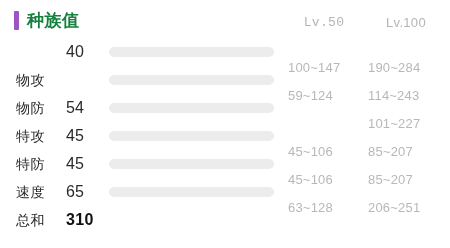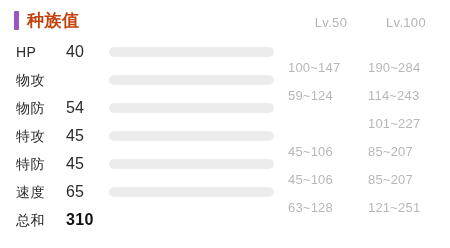--- a/index.html
+++ b/index.html
@@ -39,34 +39,34 @@
   .accent-bar {
     width: 5px;
     height: 19px;
     background: #9c56c4;
     border-radius: 1px;
     margin-right: 8px;
   }
   .panel-title {
     font-size: 17px;
     font-weight: bold;
-    color: #c2410c;
+    color: #15803d;
     letter-spacing: 0.5px;
     line-height: 19px;
   }
 
   .col-head {
     position: absolute;
     top: 15px;
     font-size: 13px;
     color: #b5b5b5;
     text-align: center;
     letter-spacing: 0.3px;
   }
-  .col-head.lv50  { left: 295px; width: 72px; }
+  .col-head.lv50  { left: 288px; width: 72px; font-family: Liberation Mono, monospace; }
   .col-head.lv100 { left: 368px; width: 76px; }
 
   
   .rows {
     position: absolute;
     top: 38px;
     left: 0;
     width: 450px;
   }
   .stat-row {
@@ -146,21 +146,20 @@
       <span class="accent-bar"></span>
       <span class="panel-title">种族值</span>
     </div>
     <div class="col-head lv50">Lv.50</div>
     <div class="col-head lv100">Lv.100</div>
   </div>
 
   <div class="rows">
 
     <div class="stat-row">
-      <span class="stat-name">HP</span>
       <span class="stat-value">40</span>
       <span class="bar-track">
         <span class="bar-fill" style="width: 20%;"></span>
       </span>
       <span class="range lv50">100~147</span>
       <span class="range lv100">190~284</span>
     </div>
 
     <div class="stat-row">
       <span class="stat-name">物攻</span>
@@ -200,21 +199,21 @@
       <span class="range lv100">85~207</span>
     </div>
 
     <div class="stat-row">
       <span class="stat-name">速度</span>
       <span class="stat-value">65</span>
       <span class="bar-track">
         <span class="bar-fill" style="width: 32.5%;"></span>
       </span>
       <span class="range lv50">63~128</span>
-      <span class="range lv100">121~251</span>
+      <span class="range lv100">206~251</span>
     </div>
 
     <div class="total-row">
       <span class="stat-name">总和</span>
       <span class="stat-value">310</span>
     </div>
 
   </div>
 </div>
 

